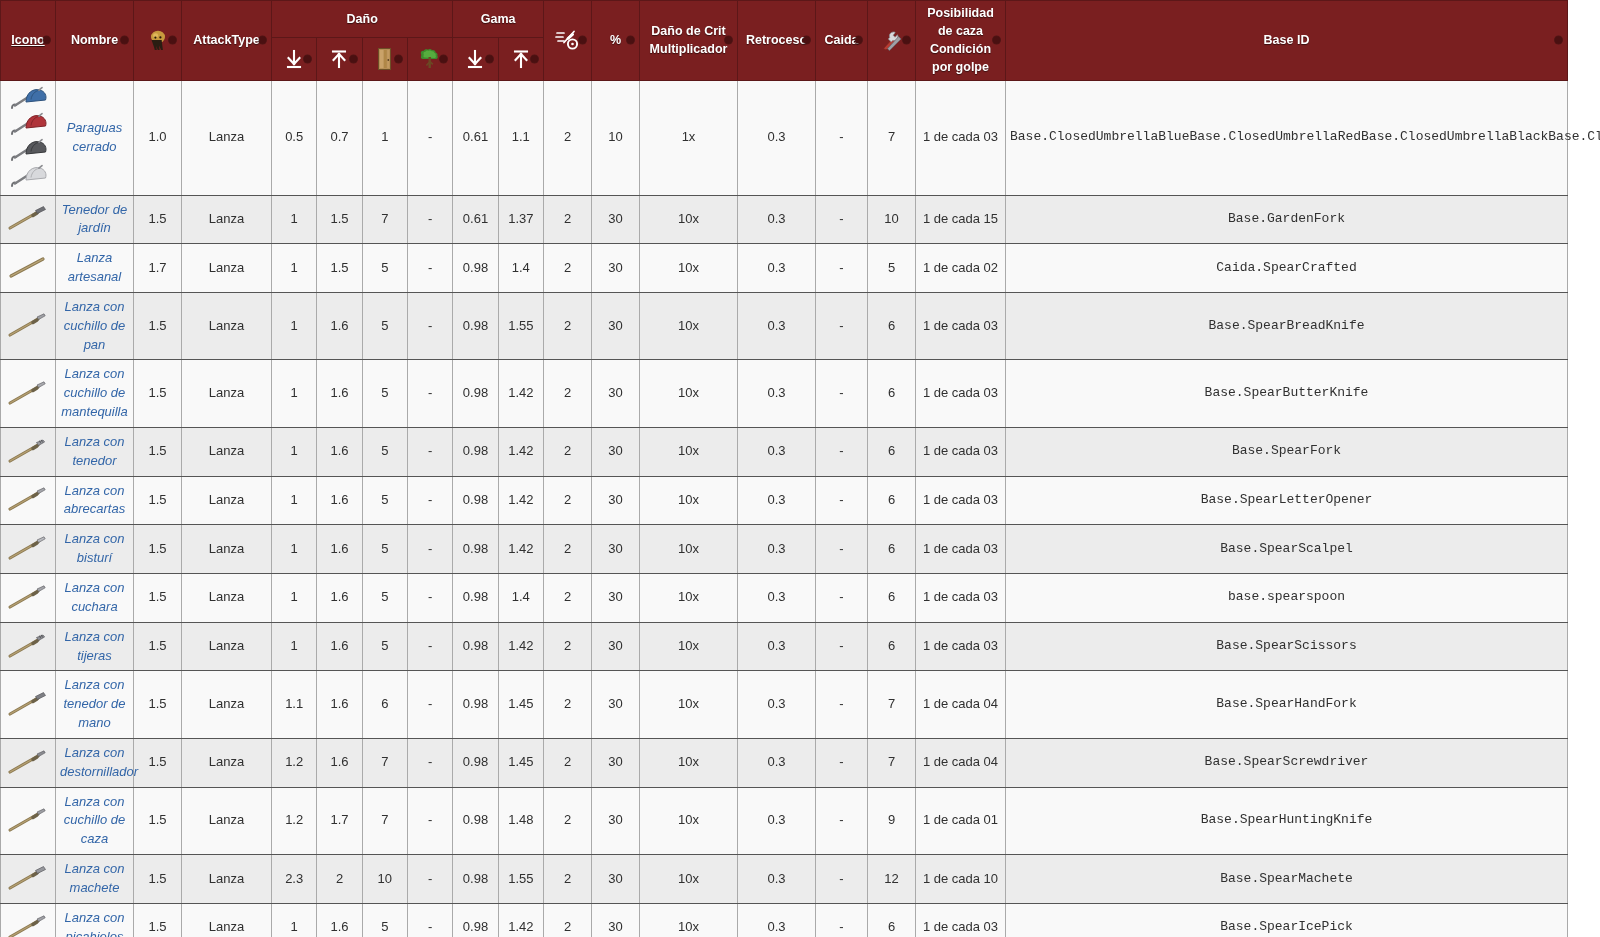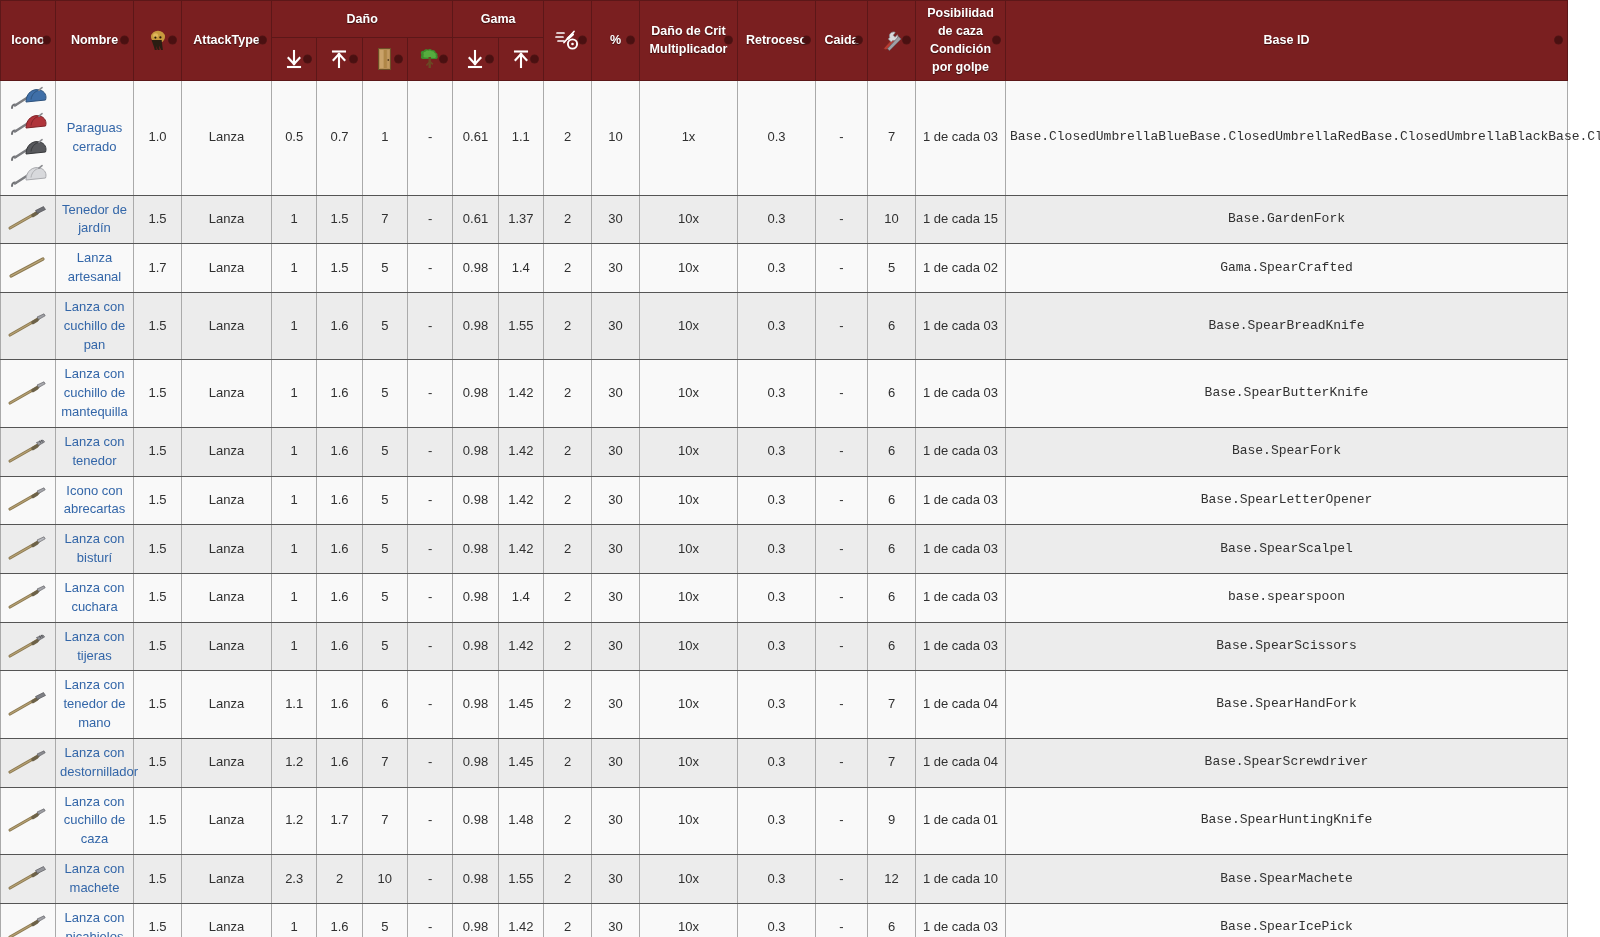--- a/index.html
+++ b/index.html
@@ -55,21 +55,21 @@
     border-bottom-color: #555;
     font-size: 13px;
     color: #303030;
     text-align: center;
     vertical-align: middle;
     padding: 5px 4px;
     background: #f9f9f9;
     line-height: 1.45;
   }
   tbody tr:nth-child(even) td { background: #ececec; }
-  td.c-name { color: #2f5f9e; padding: 4px 3px; }
+  td.c-name { color: #2f5f9e; padding: 4px 3px; font-style: italic; }
   td.c-name .nm { color: #3366a8; }
   td.c-icon { padding: 2px; }
   td.c-baseid {
     font-family: "Liberation Mono", "DejaVu Sans Mono", monospace;
     font-size: 12.5px;
     color: #3a3a3a;
     white-space: nowrap;
     overflow: visible;
   }
   td.c-dash { color: #777; }
@@ -79,21 +79,21 @@
   .spear-ico { display: block; }
   .hdr-ico { display: inline-block; vertical-align: middle; }
 </style>
 </head>
 <body>
 
 <div id="wiki-table-wrap">
   <table class="wikitable">
     <thead>
       <tr id="hdr-row-1">
-          <th rowspan="2" class="th-left" style="width: 55px;"><span>Icono</span><span class="sort-dot"></span></th>
+          <th rowspan="2" class="th-left" style="width: 55px; text-decoration: underline;"><span>Icono</span><span class="sort-dot"></span></th>
           <th rowspan="2" class="th-left" style="width: 78px; text-align: center;"><span>Nombre</span><span class="sort-dot"></span></th>
           <th rowspan="2" style="width: 48px;"><span><svg class="hdr-ico" width="22" height="22" viewBox="0 0 22 22" xmlns="http://www.w3.org/2000/svg">
                 <ellipse cx="11" cy="8" rx="7" ry="6.2" fill="#c79a3e"></ellipse>
                 <ellipse cx="8.6" cy="6.4" rx="2.6" ry="2.2" fill="#e0b75b"></ellipse>
                 <path d="M4.6 11c.8 3 2.4 6 3.2 10h2l-.6-4 1.6 4h1.8l-.5-4.6 2 4.6h1.8c-.4-4-1-7-1.2-10z" fill="#2a1d12"></path>
                 <circle cx="8.4" cy="8.6" r="1.1" fill="#241708"></circle>
                 <circle cx="13.4" cy="8.4" r="1.1" fill="#241708"></circle>
               </svg></span><span class="sort-dot"></span></th>
           <th rowspan="2" class="th-left" style="width: 90px;"><span>AttackType</span><span class="sort-dot"></span></th>
           <th class="grp" colspan="4"><span>Daño</span></th>
@@ -282,21 +282,21 @@
           <td class="c-dash">-</td>
           <td>0.98</td>
           <td>1.4</td>
           <td>2</td>
           <td>30</td>
           <td>10x</td>
           <td>0.3</td>
           <td class="c-dash">-</td>
           <td>5</td>
           <td>1 de cada 02</td>
-          <td class="c-baseid">Gama.SpearCrafted</td>
+          <td class="c-baseid">Caida.SpearCrafted</td>
         </tr>
         <tr>
           <td class="c-icon">
             <span class="icostack">
               <span>
                 <svg class="spear-ico" width="44" height="26" viewBox="0 0 44 26" xmlns="http://www.w3.org/2000/svg">
                   <line x1="4" y1="22" x2="32" y2="6" stroke="#8c7a52" stroke-width="3.1" stroke-linecap="round"></line>
                   <line x1="4" y1="22" x2="32" y2="6" stroke="#b6a173" stroke-width="1.2" stroke-linecap="round"></line>
                   <line x1="27" y1="9.5" x2="31" y2="7" stroke="#6d6248" stroke-width="3.4" stroke-linecap="round"></line>
                   <path d="M31 4 L38 0.8 L39.2 2.8 L32.5 6.6 Z" fill="#9fa0a5" stroke="#56565a" stroke-width="0.6"></path>
@@ -391,21 +391,21 @@
               <span>
                 <svg class="spear-ico" width="44" height="26" viewBox="0 0 44 26" xmlns="http://www.w3.org/2000/svg">
                   <line x1="4" y1="22" x2="32" y2="6" stroke="#8c7a52" stroke-width="3.1" stroke-linecap="round"></line>
                   <line x1="4" y1="22" x2="32" y2="6" stroke="#b6a173" stroke-width="1.2" stroke-linecap="round"></line>
                   <line x1="27" y1="9.5" x2="31" y2="7" stroke="#6d6248" stroke-width="3.4" stroke-linecap="round"></line>
                   <path d="M31 4 L38 0.8 L39.2 2.8 L32.5 6.6 Z" fill="#a5a6ab" stroke="#56565a" stroke-width="0.6"></path>
                 </svg>
               </span>
             </span>
           </td>
-          <td class="c-name"><span class="nm">Icono con abrecartas</span></td>
+          <td class="c-name"><span class="nm">Lanza con abrecartas</span></td>
           <td>1.5</td>
           <td>Lanza</td>
           <td>1</td>
           <td>1.6</td>
           <td>5</td>
           <td class="c-dash">-</td>
           <td>0.98</td>
           <td>1.42</td>
           <td>2</td>
           <td>30</td>

